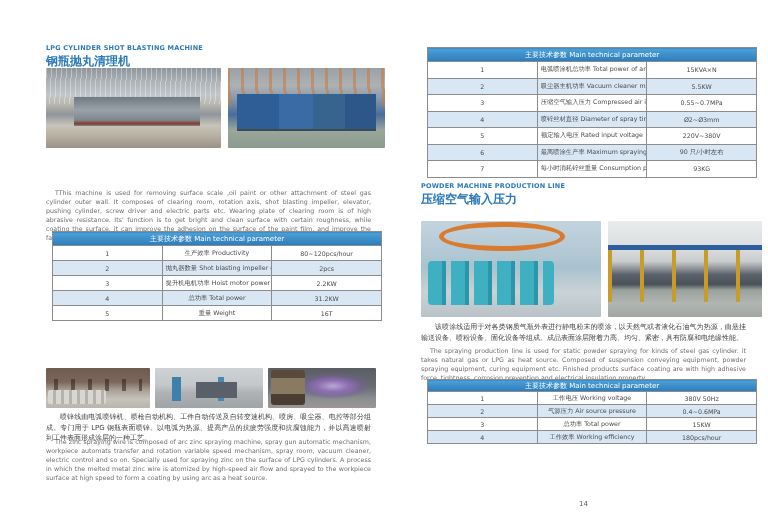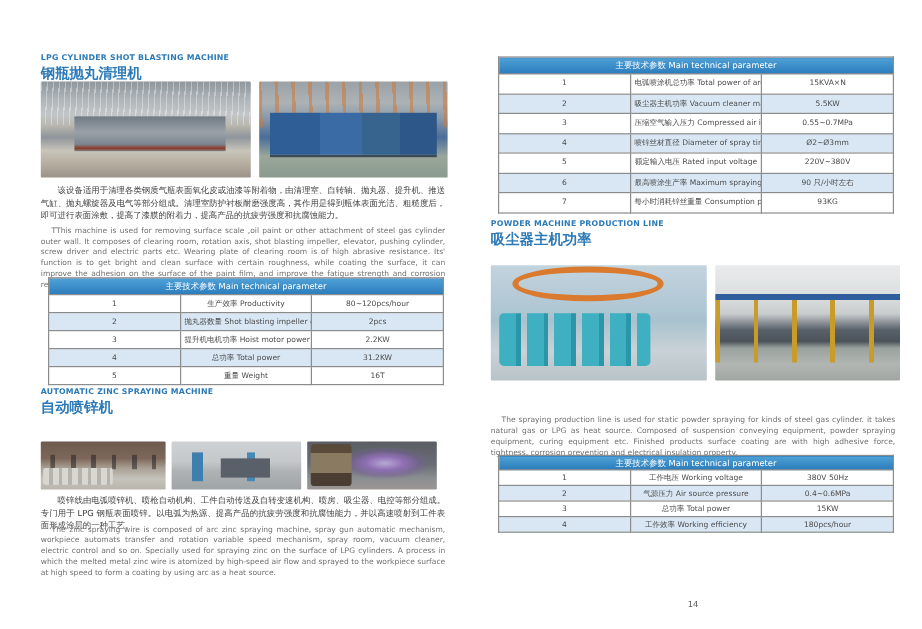--- a/index.html
+++ b/index.html
@@ -3,21 +3,21 @@
 <meta charset="utf-8">
 <style>
   html,body{margin:0;padding:0}
   body{
     width:768px;height:524px;background:#ffffff;position:relative;overflow:hidden;
     font-family:"DejaVu Sans","Liberation Sans",sans-serif;
   }
   .page{position:absolute;top:0;height:524px}
   .page-left{left:30px;width:341px}
   .page-right{left:405px;width:341px}
-  .blk{position:absolute;left:4px;right:0}
+  .blk{position:absolute;left:16px;right:0}
 
   .title-en{font-size:6.5px;font-weight:bold;color:#2c7ab8;letter-spacing:.2px;line-height:8px}
   .title-zh{font-size:12px;font-weight:bold;color:#2c7ab8;line-height:16px;margin-top:1px}
 
   .photo-row{display:flex;gap:7px}
   .photo{position:relative;overflow:hidden;flex:0 0 auto;border-radius:1px}
   .photo::before,.photo::after{content:"";position:absolute}
 
   .para-zh{font-size:7px;line-height:10.5px;color:#3f3f3f;text-align:justify;text-indent:14px}
   .para-en{font-size:6.3px;line-height:9px;color:#6e6e6e;text-align:justify;text-indent:9px}
@@ -78,21 +78,20 @@
   <div class="blk" style="top:44px">
     <div class="title-en">LPG CYLINDER SHOT BLASTING MACHINE</div>
     <div class="title-zh">钢瓶抛丸清理机</div>
   </div>
 
   <div class="blk photo-row" style="top:68px">
     <div class="photo ph-sb1"></div>
     <div class="photo ph-sb2"></div>
   </div>
 
-  <div class="blk para-zh" style="top:154px">该设备适用于清理各类钢质气瓶表面氧化皮或油漆等附着物，由清理室、自转轴、抛丸器、提升机、推送气缸、抛丸螺旋器及电气等部分组成。清理室防护衬板耐磨强度高，其作用是得到瓶体表面光洁、粗糙度后，即可进行表面涂敷，提高了漆膜的附着力，提高产品的抗疲劳强度和抗腐蚀能力。</div>
   <div class="blk para-en" style="top:188px">TThis machine is used for removing surface scale ,oil paint or other attachment of steel gas cylinder outer wall. It composes of clearing room, rotation axis, shot blasting impeller, elevator, pushing cylinder, screw driver and electric parts etc. Wearing plate of clearing room is of high abrasive resistance. Its' function is to get bright and clean surface with certain roughness, while coating the surface, it can improve the adhesion on the surface of the paint film, and improve the fatigue strength and corrosion resistance of liquefied petroleum gas cylinders.</div>
 
   <table class="spec blk" style="top:231px">
     <thead>
       <tr>
         <th colspan="3">主要技术参数 Main technical parameter</th>
       </tr>
     </thead>
     <tbody>
       <tr>
@@ -116,24 +115,20 @@
         <td>31.2KW</td>
       </tr>
       <tr>
         <td class="c-no">5</td>
         <td class="c-name">重量 Weight</td>
         <td>16T</td>
       </tr>
     </tbody>
   </table>
 
-  <div class="blk" style="top:322px">
-    <div class="title-en">AUTOMATIC ZINC SPRAYING MACHINE</div>
-    <div class="title-zh">自动喷锌机</div>
-  </div>
 
   <div class="blk photo-row" style="top:368px;gap:5px">
     <div class="photo ph-zn1"></div>
     <div class="photo ph-zn2"></div>
     <div class="photo ph-zn3"></div>
   </div>
 
   <div class="blk para-zh" style="top:412px">喷锌线由电弧喷锌机、喷枪自动机构、工件自动传送及自转变速机构、喷房、吸尘器、电控等部分组成。专门用于 LPG 钢瓶表面喷锌。以电弧为热源、提高产品的抗疲劳强度和抗腐蚀能力，并以高速喷射到工件表面形成涂层的一种工艺。</div>
   <div class="blk para-en" style="top:437px">The zinc spraying wire is composed of arc zinc spraying machine, spray gun automatic mechanism, workpiece automats transfer and rotation variable speed mechanism, spray room, vacuum cleaner, electric control and so on. Specially used for spraying zinc on the surface of LPG cylinders. A process in which the melted metal zinc wire is atomized by high-speed air flow and sprayed to the workpiece surface at high speed to form a coating by using arc as a heat source.</div>
 
@@ -181,28 +176,29 @@
       <tr>
         <td class="c-no">7</td>
         <td class="c-name">每小时消耗锌丝重量 Consumption per hour for zinc wire weight</td>
         <td>93KG</td>
       </tr>
     </tbody>
   </table>
 
   <div class="blk" style="top:182px">
     <div class="title-en">POWDER MACHINE PRODUCTION LINE</div>
-    <div class="title-zh">吸尘器主机功率</div>
+    <div class="title-zh">压缩空气输入压力</div>
   </div>
 
   <div class="blk photo-row" style="top:221px">
     <div class="photo ph-pw1"></div>
     <div class="photo ph-pw2"></div>
   </div>
 
+  <div class="blk para-zh" style="top:322px">该喷涂线适用于对各类钢质气瓶外表进行静电粉末的喷涂，以天然气或者液化石油气为热源，由悬挂输送设备、喷粉设备、固化设备等组成。成品表面涂层附着力高、均匀、紧密，具有防腐和电绝缘性能。</div>
   <div class="blk para-en" style="top:346px">The spraying production line is used for static powder spraying for kinds of steel gas cylinder. it takes natural gas or LPG as heat source. Composed of suspension conveying equipment, powder spraying equipment, curing equipment etc. Finished products surface coating are with high adhesive force, tightness, corrosion prevention and electrical insulation property.</div>
 
   <table class="spec rows12 blk" style="top:379px">
     <thead>
       <tr>
         <th colspan="3">主要技术参数 Main technical parameter</th>
       </tr>
     </thead>
     <tbody>
       <tr>

